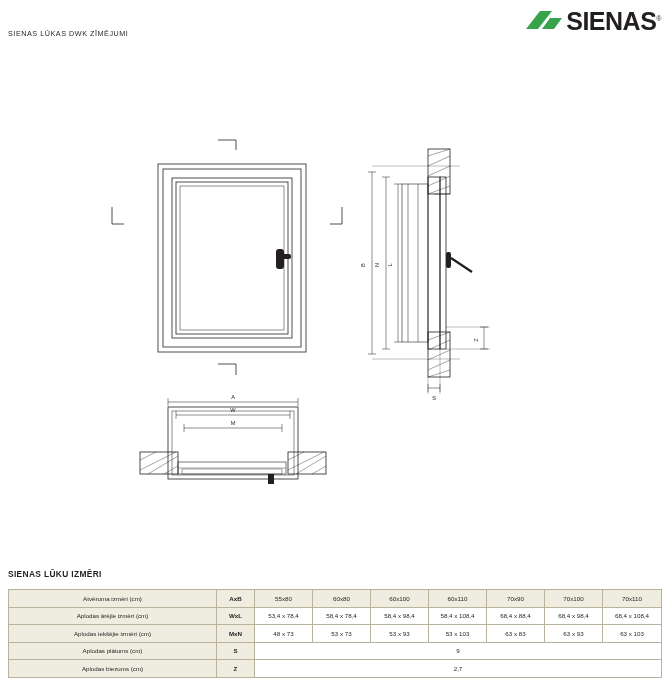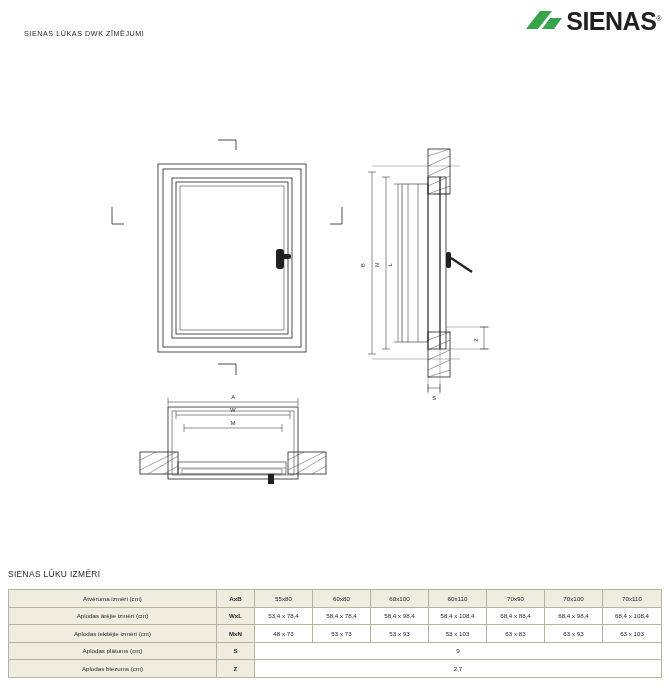--- a/index.html
+++ b/index.html
@@ -22,21 +22,20 @@
     height: 44px;
   }
   .doc-title {
     position: absolute;
     left: 8px;
     top: 29px;
     font-size: 7.2px;
     letter-spacing: 0.55px;
     color: #231f20;
     white-space: nowrap;
-    margin-left: 16px;
   }
   .logo {
     position: absolute;
     right: 8px;
     top: 6px;
     display: flex;
     align-items: center;
     gap: 4px;
   }
   .logo-mark { display: block; }
@@ -63,21 +62,21 @@
     height: 520px;
   }
   .drawing svg { display: block; }
 
   
   .table-title {
     position: absolute;
     left: 8px;
     top: 569px;
     font-size: 8.4px;
-    font-weight: normal;
+    font-weight: bold;
     letter-spacing: 0.35px;
   }
   table.dims {
     position: absolute;
     left: 8px;
     top: 589px;
     width: 653px;
     border-collapse: collapse;
     font-size: 6.2px;
     table-layout: fixed;

